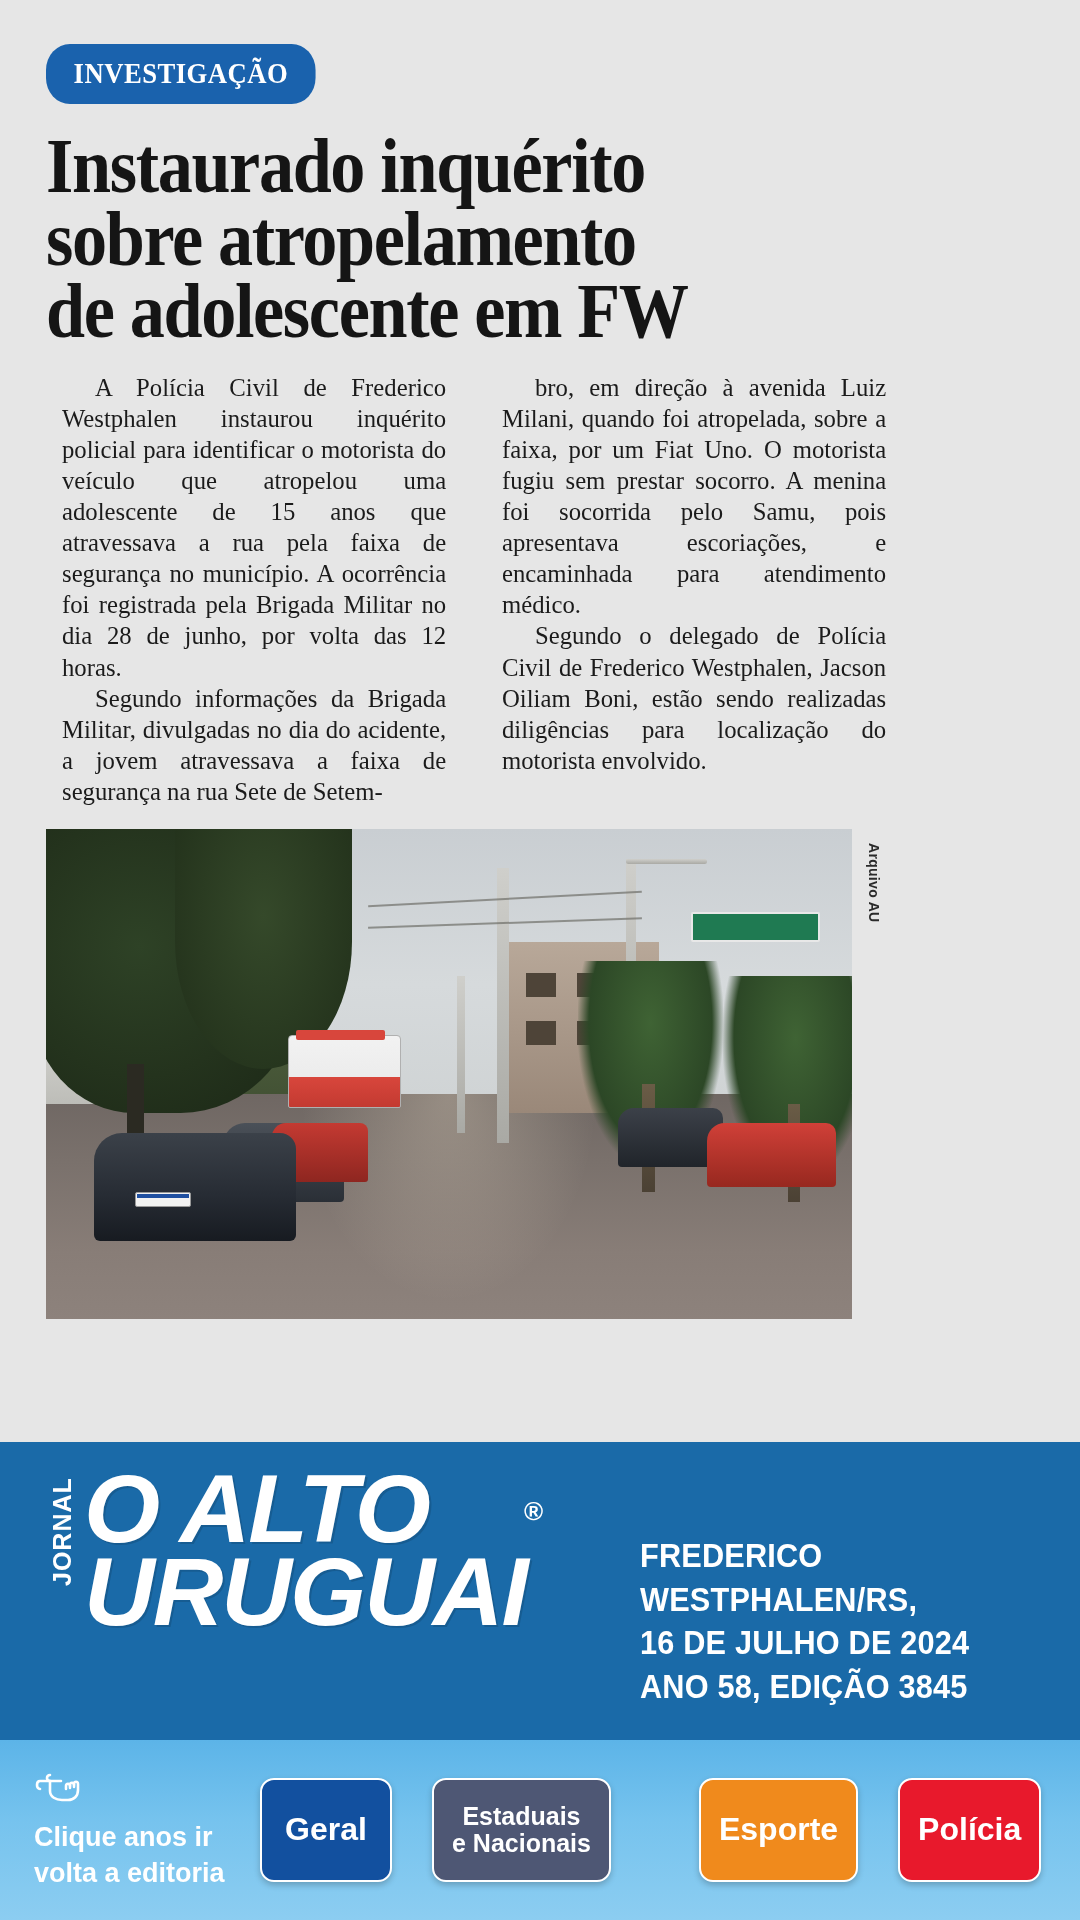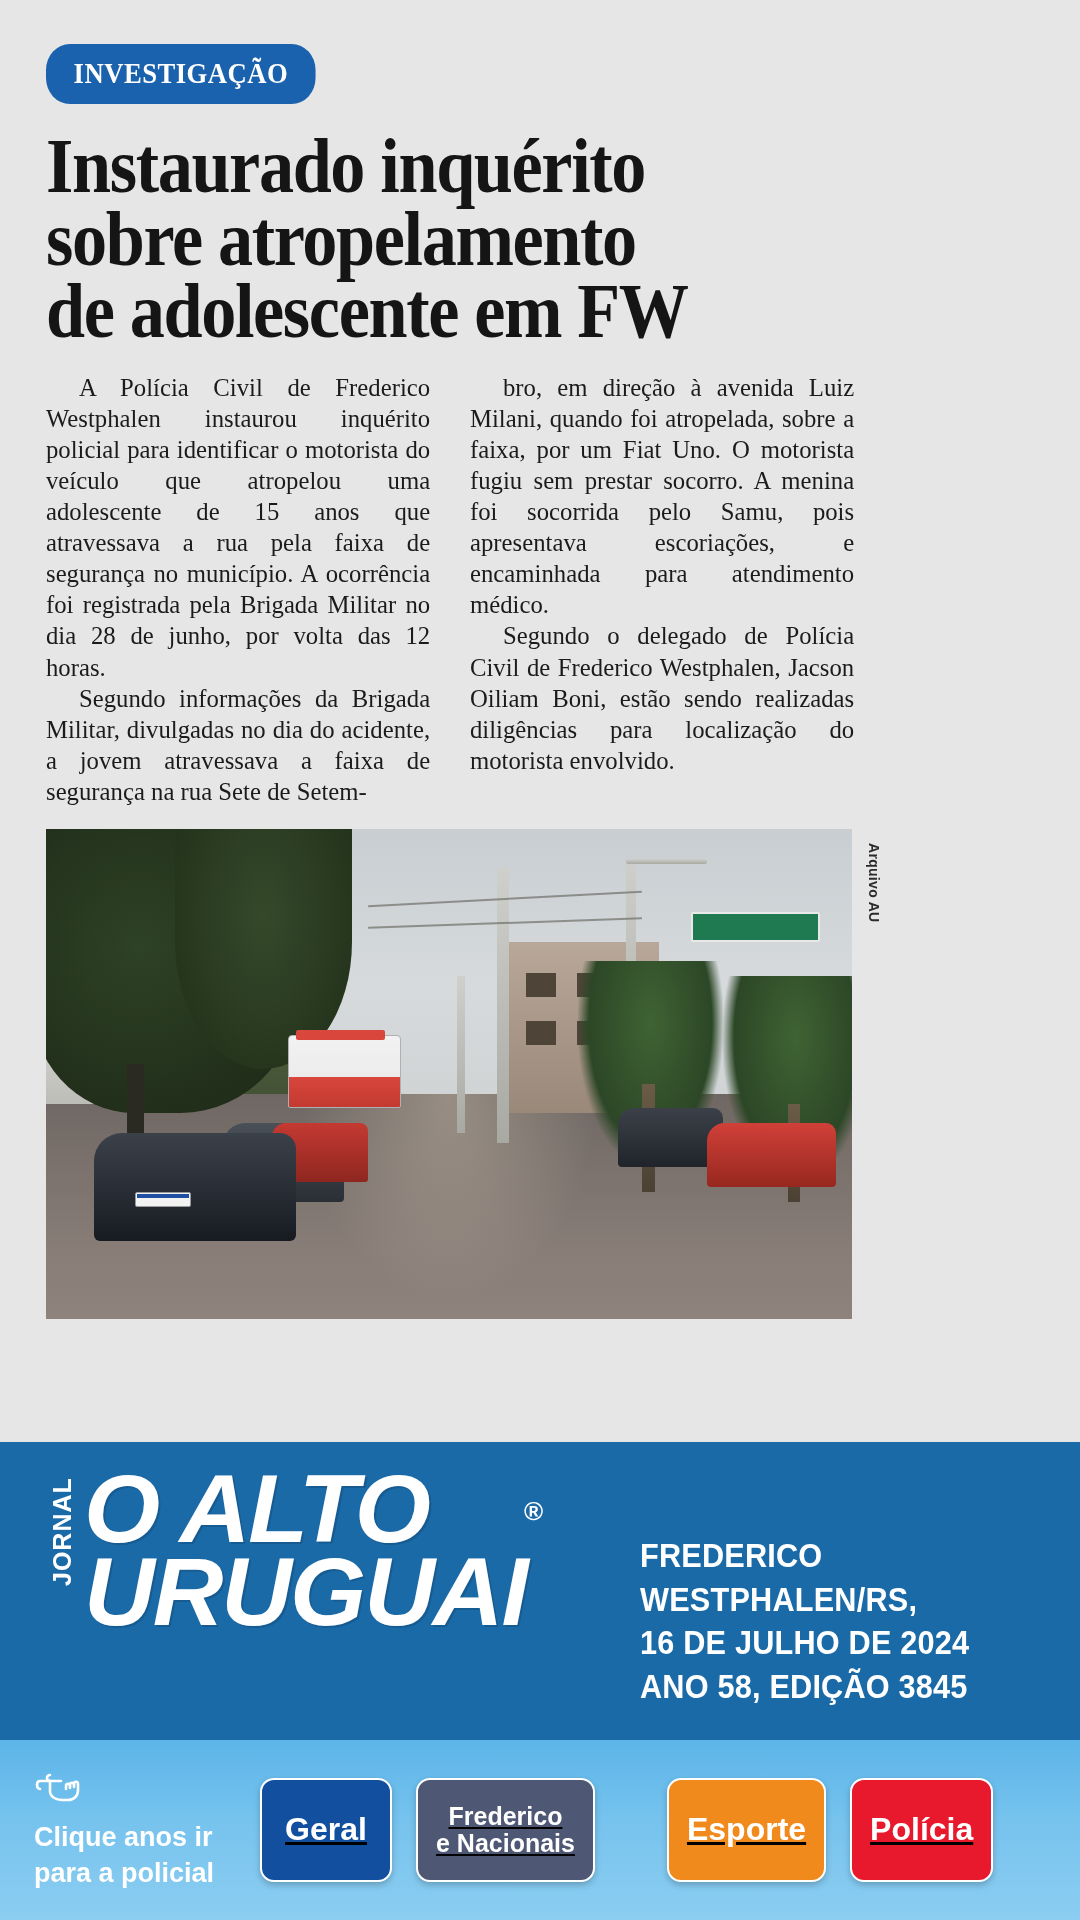--- a/index.html
+++ b/index.html
@@ -38,21 +38,21 @@
     transform-origin: left top;
     width: 111%;
   }
   .headline .hl-line { display: block; white-space: nowrap; }
 
   .body-cols {
     margin-top: 24px;
     display: flex;
     gap: 28px;
   }
-  .col { width: 396px; }
+  .col { width: 396px; margin-left: 16px; }
   .col p {
     font-size: 25.5px;
     line-height: 1.22;
     color: #1b1b1b;
     text-align: justify;
     text-indent: 34px;
     hyphens: manual;
     transform: scaleX(0.97);
     transform-origin: left top;
   }
@@ -192,21 +192,21 @@
     padding: 0 34px;
   }
   .cta {
     width: 226px;
     color: #ffffff;
     font-weight: 700;
     font-size: 27px;
     line-height: 1.3;
   }
   .cta .hand { display: block; margin-bottom: 8px; }
-  .nav-btns { display: flex; align-items: flex-start; gap: 24px; text-decoration: underline; }
+  .nav-btns { display: flex; align-items: flex-start; gap: 40px; }
   .nav-btn {
     min-width: 132px;
     height: 104px;
     border-radius: 14px;
     color: #ffffff;
     font-weight: 700;
     font-size: 32px;
     display: flex;
     align-items: center;
     justify-content: center;
@@ -309,28 +309,28 @@
       <span class="hand">
         <svg width="46" height="34" viewBox="0 0 46 34" fill="none" stroke="#ffffff" stroke-width="2.6" stroke-linecap="round" stroke-linejoin="round">
           <path d="M6 20 C2 20 2 12 6 12 L16 12"></path>
           <path d="M16 6 C12 6 12 12 16 12 L27 12"></path>
           <path d="M16 12 L16 22 C16 28 22 31 28 31 L34 31 C40 31 44 27 44 21 L44 15 C44 12 40 12 40 15 L40 18"></path>
           <path d="M40 16 C40 13 36 13 36 16 L36 19"></path>
           <path d="M36 17 C36 14 32 14 32 17 L32 20"></path>
         </svg>
       </span>
       <span>Clique anos ir</span><br>
-      <span>para a policial</span>
+      <span>volta a editoria</span>
     </div>
 
     <div class="nav-btns">
       <div class="nav-btn" id="btn0" style="background: rgb(18, 80, 159);">Geral</div>
       <div class="nav-btn small" id="btn1" style="background: rgb(78, 87, 116);">
         <span>
-          <span>Frederico</span><br>
+          <span>Estaduais</span><br>
           <span>e Nacionais</span>
         </span>
       </div>
       <div class="nav-btn" id="btn3" style="background: rgb(240, 138, 28); margin-left: 48px;">Esporte</div>
       <div class="nav-btn" id="btn4" style="background: rgb(232, 25, 44);">Polícia</div>
     </div>
   </div>
 
 </div>
 

